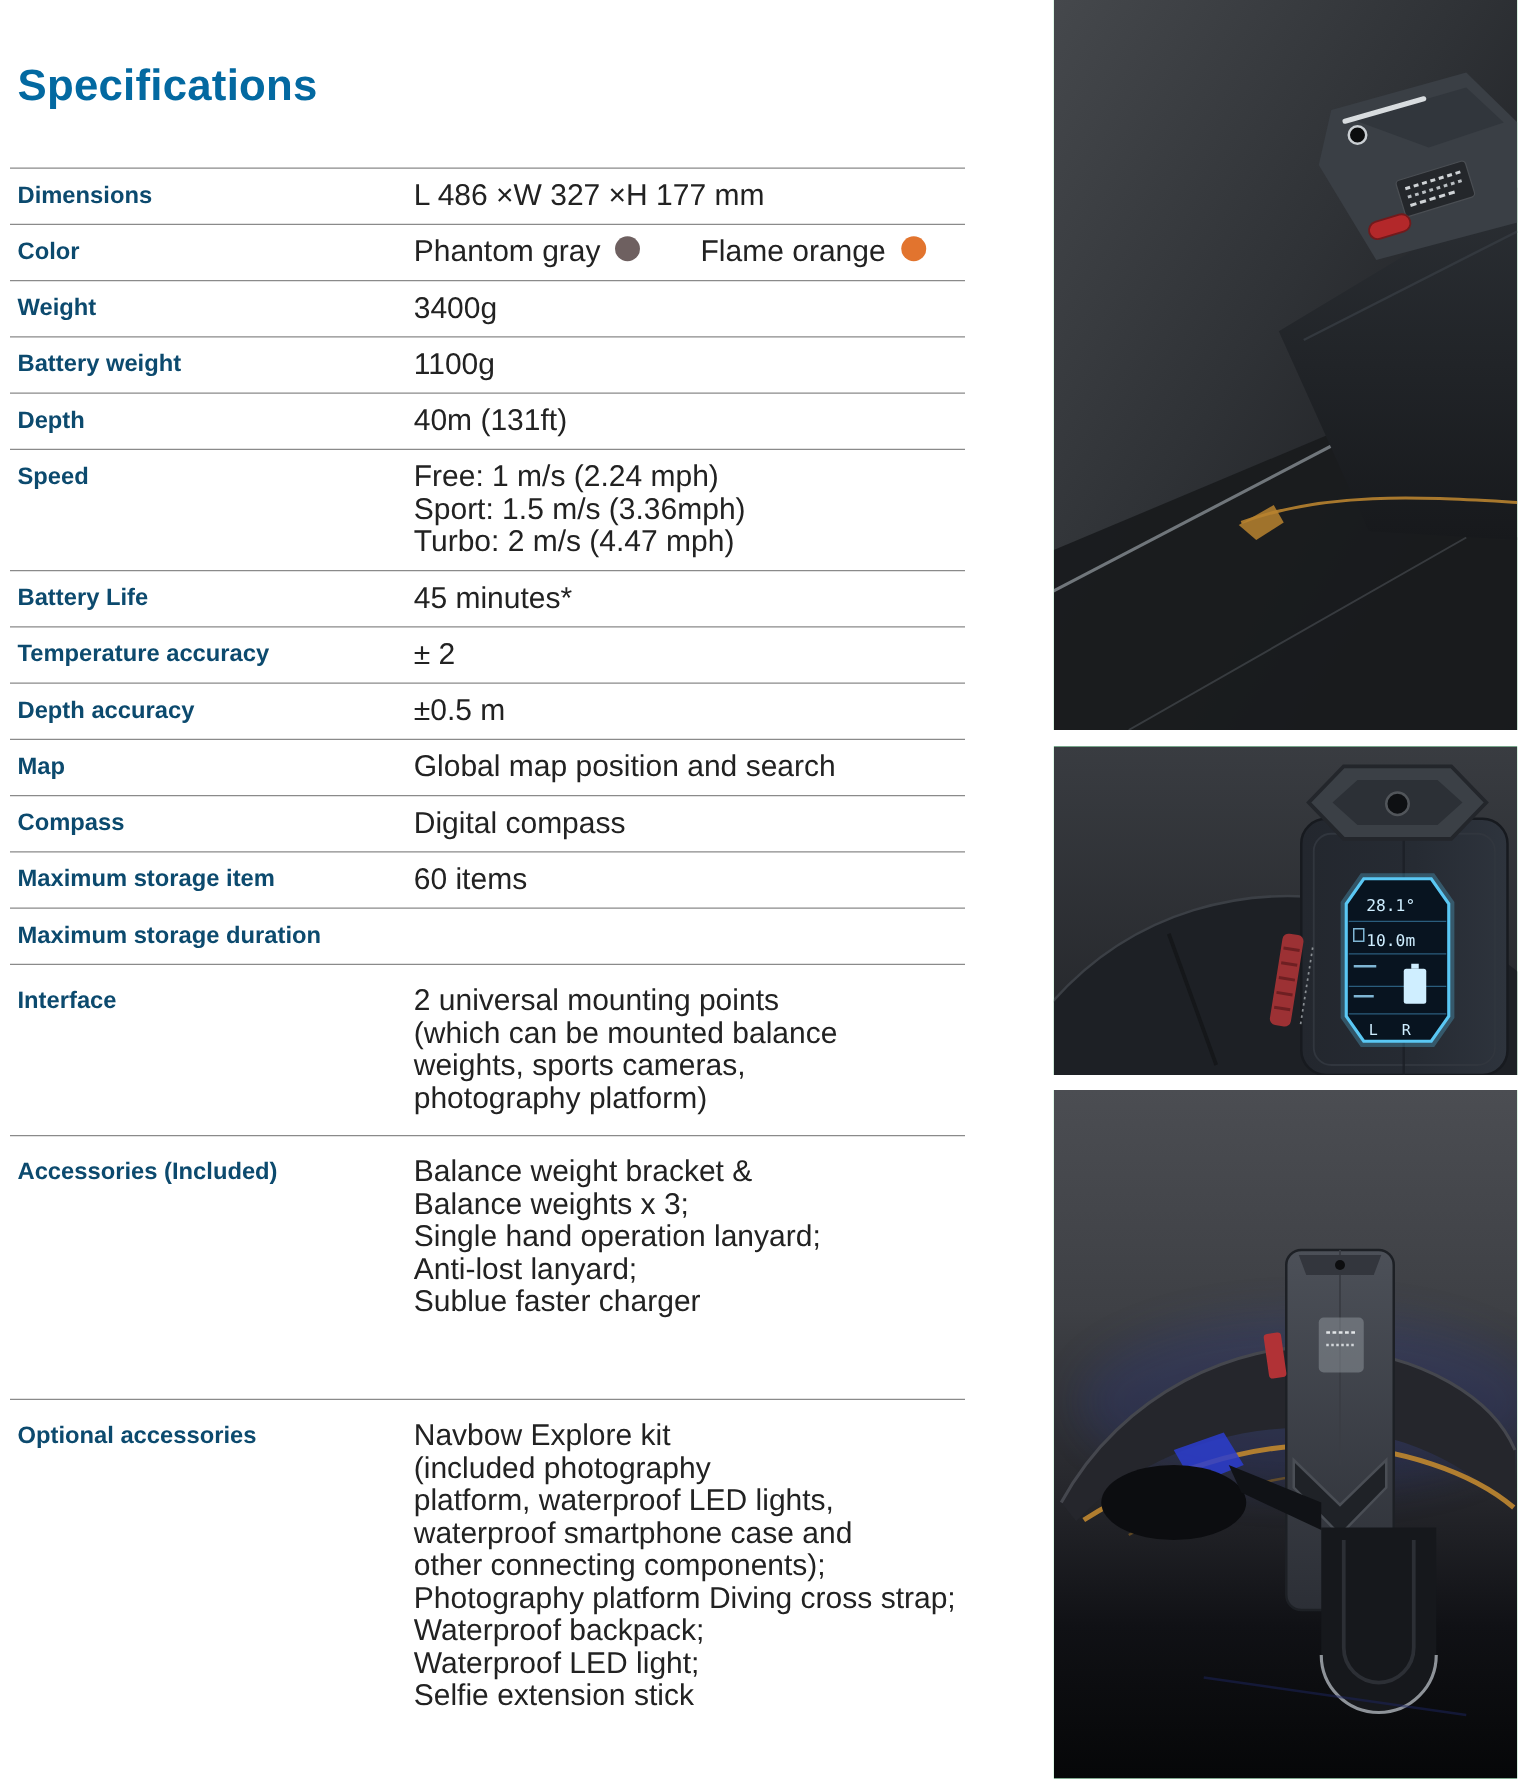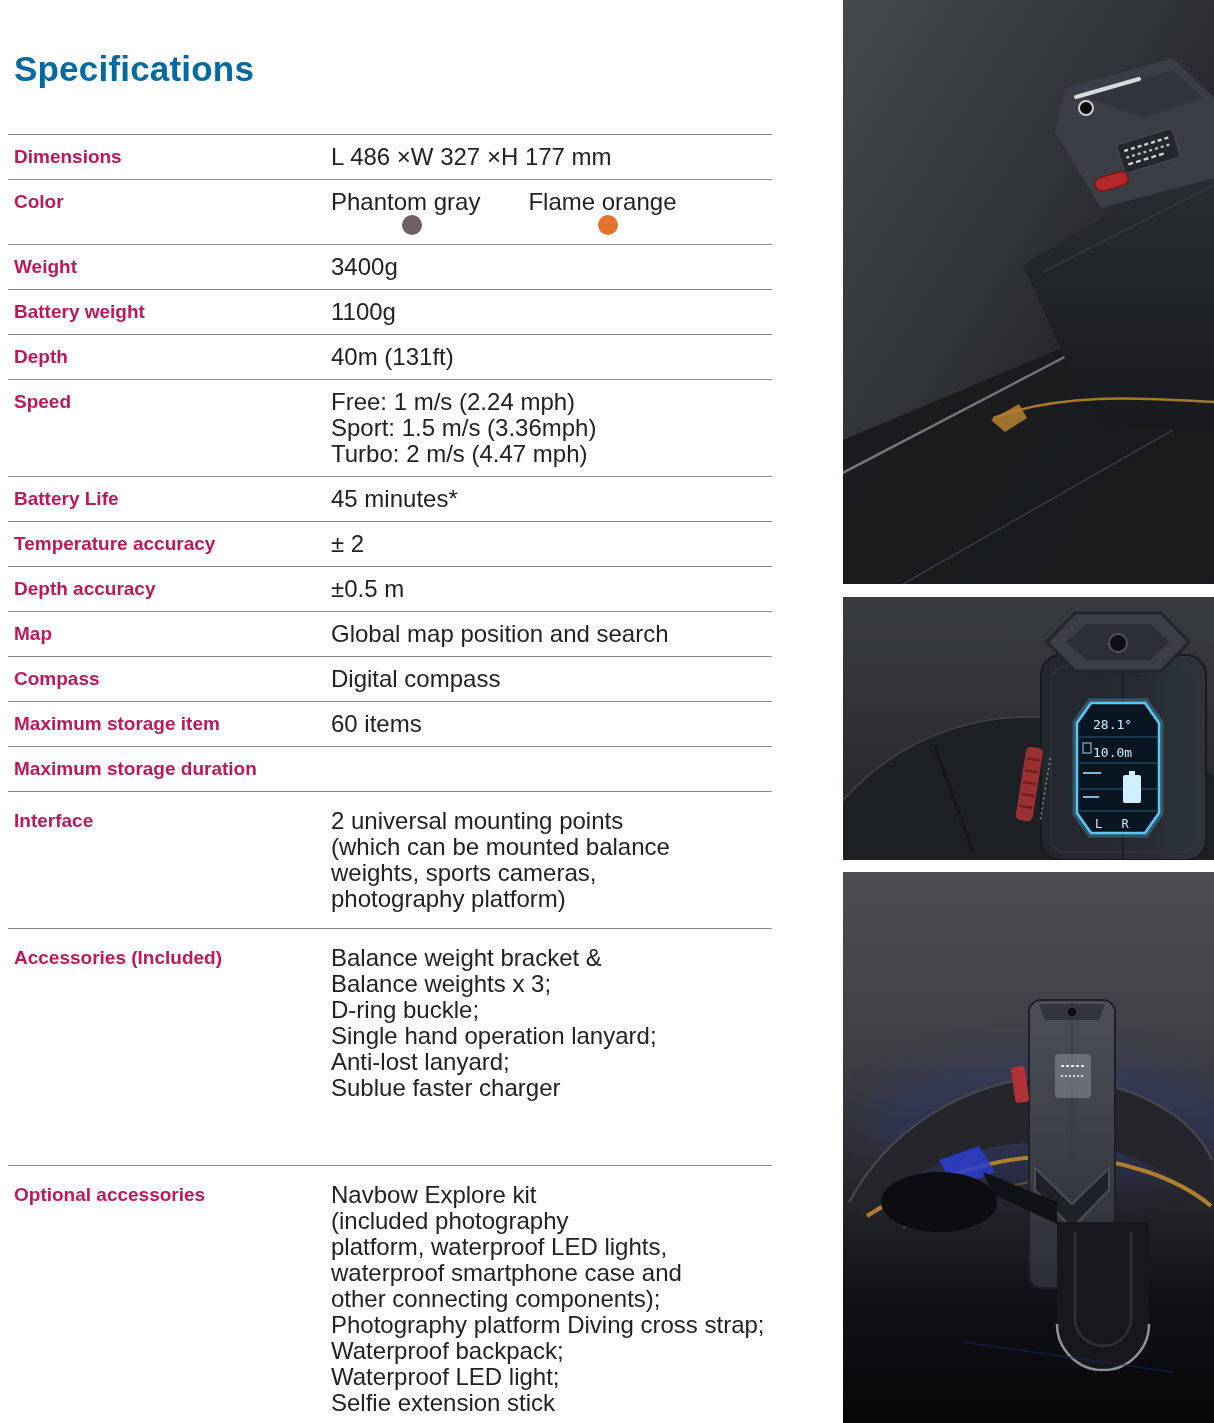--- a/index.html
+++ b/index.html
@@ -11,25 +11,25 @@
   .page-title{
     margin:48px 0 0 14px;font-size:35px;font-weight:bold;color:#0369a1;
     letter-spacing:.2px;line-height:1.2;
   }
   .spec-table{margin:44px 0 0 8px;width:764px;}
   .spec-row{display:flex;border-top:1px solid #8a8a8a;padding:9px 0;}
   .spec-row.tall{padding:16px 0;}
   .spec-row.no-border-bottom{border-bottom:none;margin-top:48px;}
   .spec-label{
     width:323px;flex:0 0 323px;padding-left:6px;box-sizing:border-box;
-    font-weight:bold;font-size:19px;color:#be185d;line-height:26px;
+    font-weight:bold;font-size:19px;color:#0c4a6e;line-height:26px;
   }
   .spec-value{flex:1;font-size:24px;color:#222;line-height:26px;}
   .spec-value .value-line{white-space:nowrap;}
-  .color-option{display:inline-flex;align-items:center;margin-right:48px;flex-direction:column;}
+  .color-option{display:inline-flex;margin-right:48px;}
   .color-option:last-child{margin-right:0;}
   .color-dot{
     display:inline-block;width:20px;height:20px;border-radius:50%;
     margin-left:12px;vertical-align:middle;
   }
   .right-col{position:absolute;left:843px;top:0;width:371px;}
   .photo{margin:0;padding:0;overflow:hidden;background:#86efac;}
   .photo svg{display:block;}
   .photo-top{height:584px;margin-bottom:13px;}
   .photo-middle{height:263px;margin-bottom:12px;}
@@ -129,21 +129,20 @@
           <div class="value-line">(which can be mounted balance</div>
           <div class="value-line">weights, sports cameras,</div>
           <div class="value-line">photography platform)</div>
         </div>
       </div>
       <div class="spec-row tall">
         <div class="spec-label">Accessories (Included)</div>
         <div class="spec-value">
           <div class="value-line">Balance weight bracket &amp;</div>
           <div class="value-line">Balance weights x 3;</div>
-          <div class="value-line">D-ring buckle;</div>
           <div class="value-line">Single hand operation lanyard;</div>
           <div class="value-line">Anti-lost lanyard;</div>
           <div class="value-line">Sublue faster charger</div>
         </div>
       </div>
       <div class="spec-row tall no-border-bottom">
         <div class="spec-label">Optional accessories</div>
         <div class="spec-value">
           <div class="value-line">Navbow Explore kit</div>
           <div class="value-line">(included photography</div>

